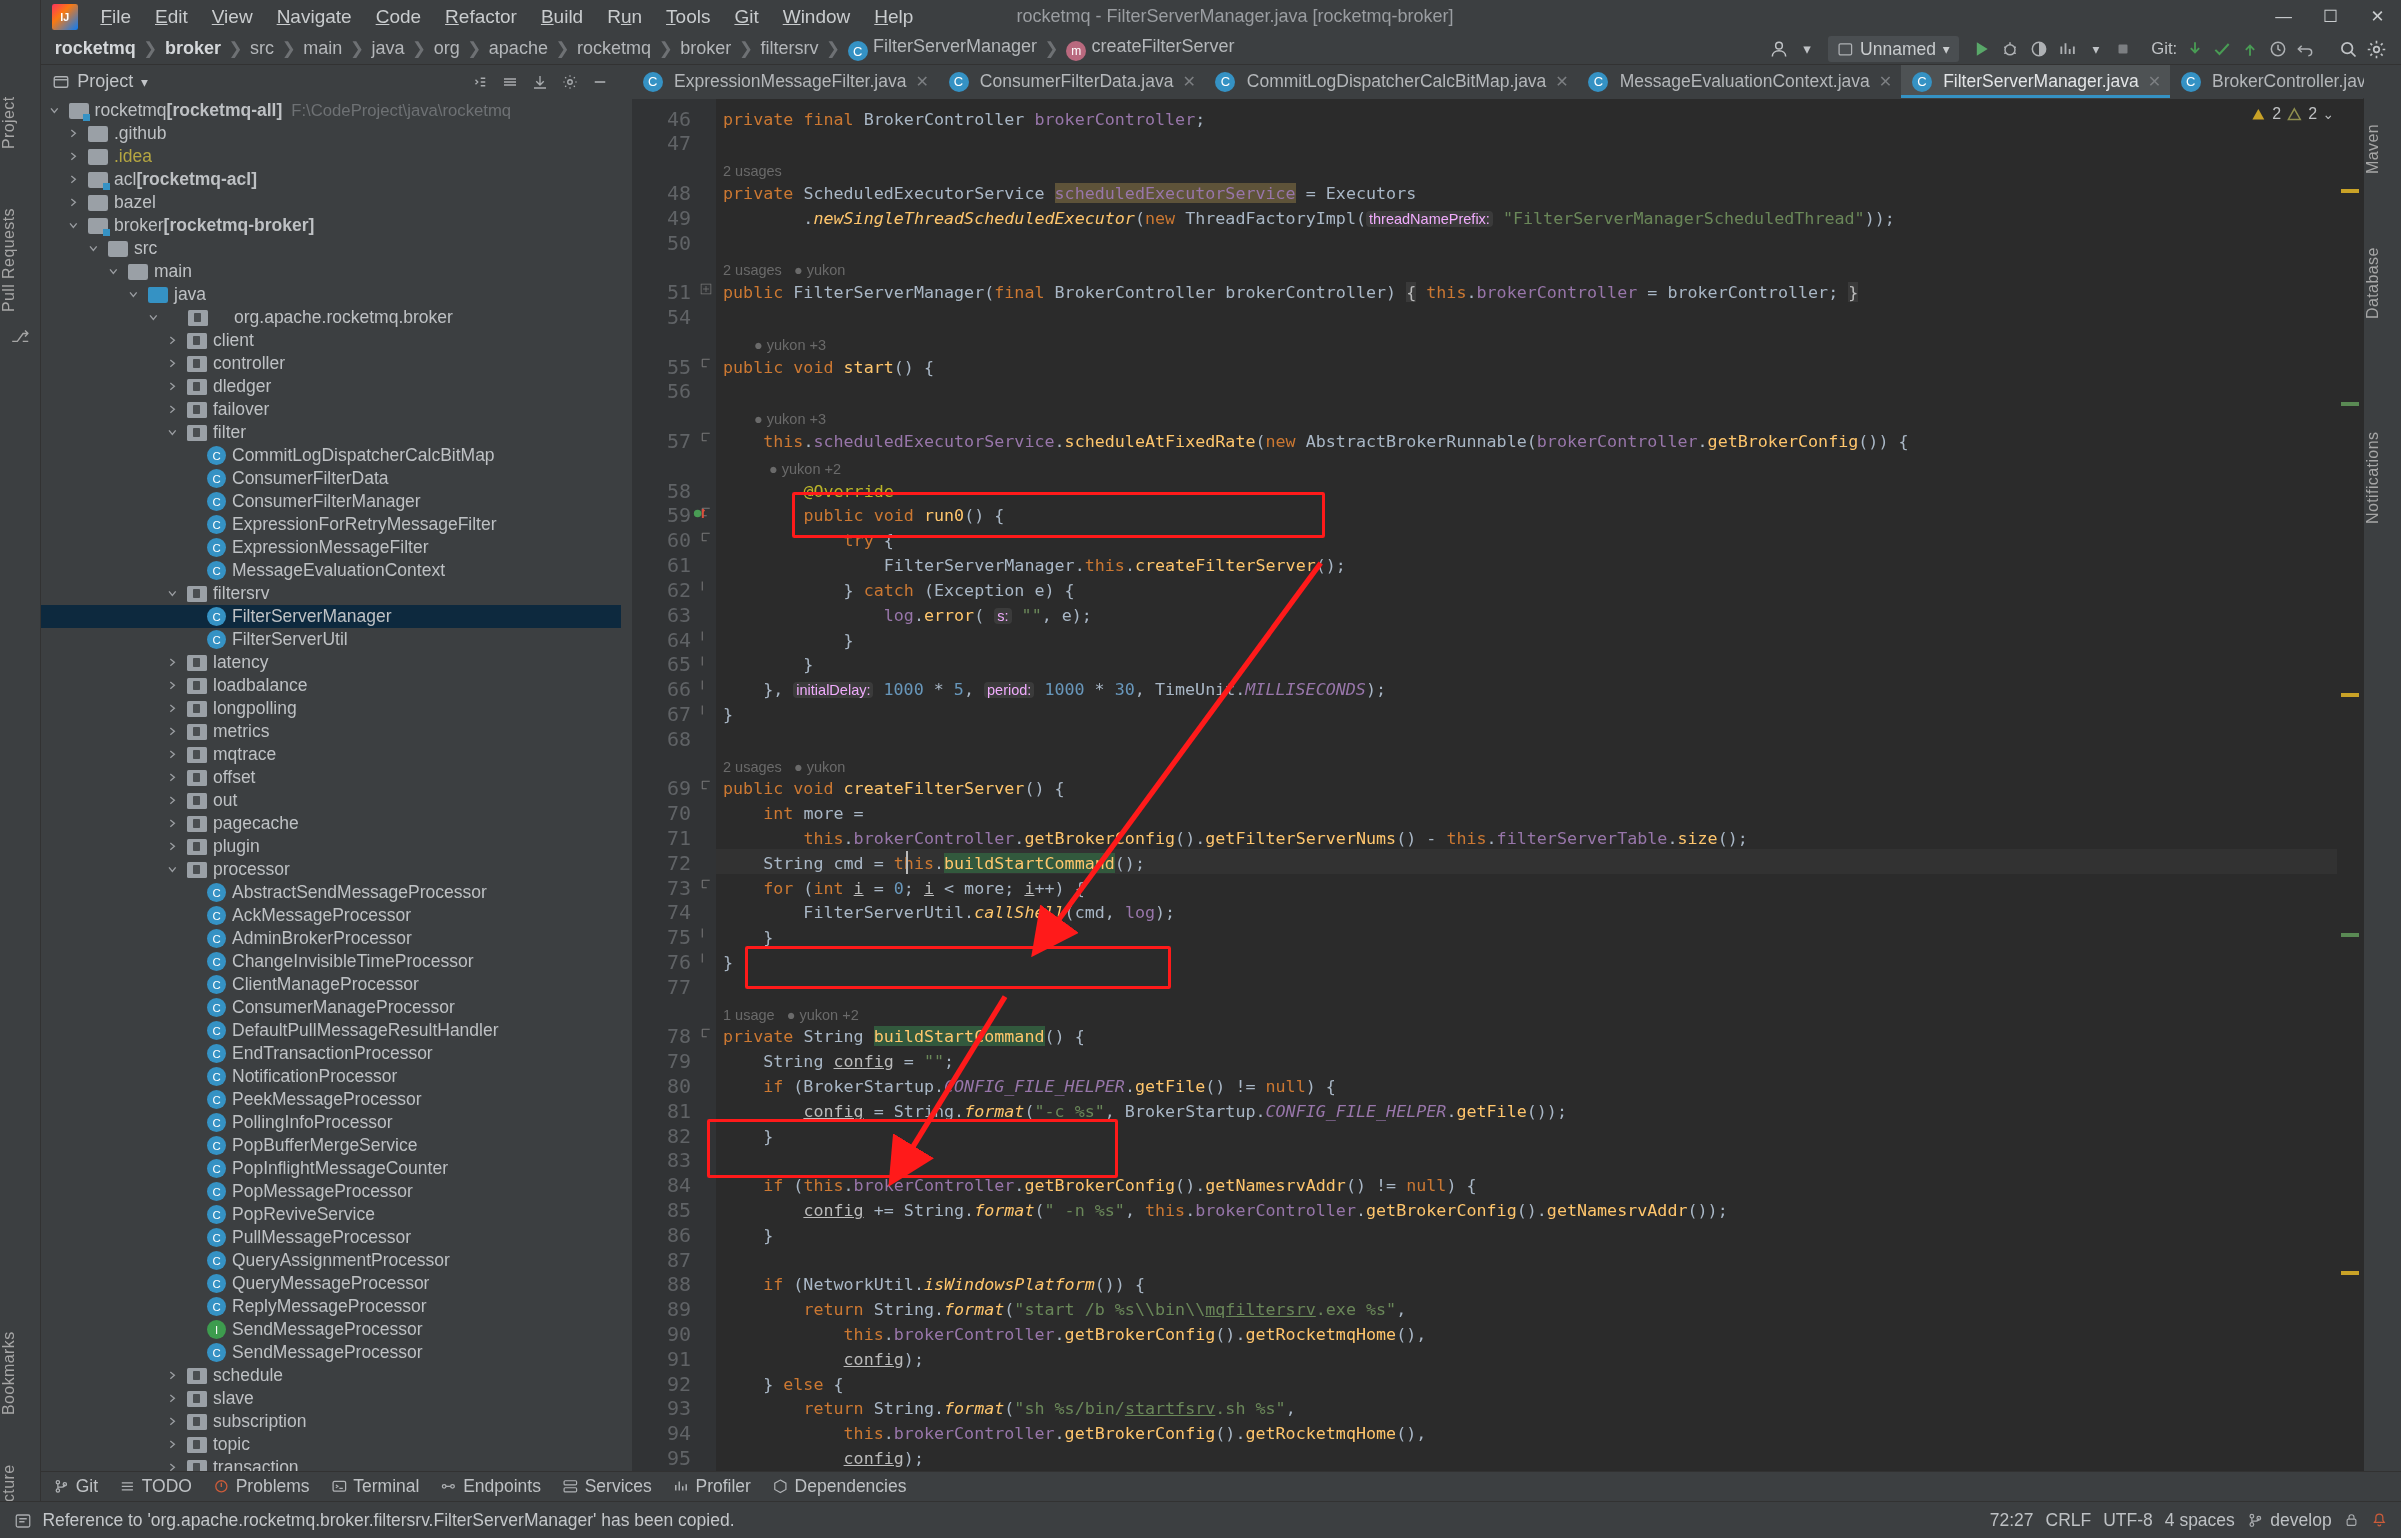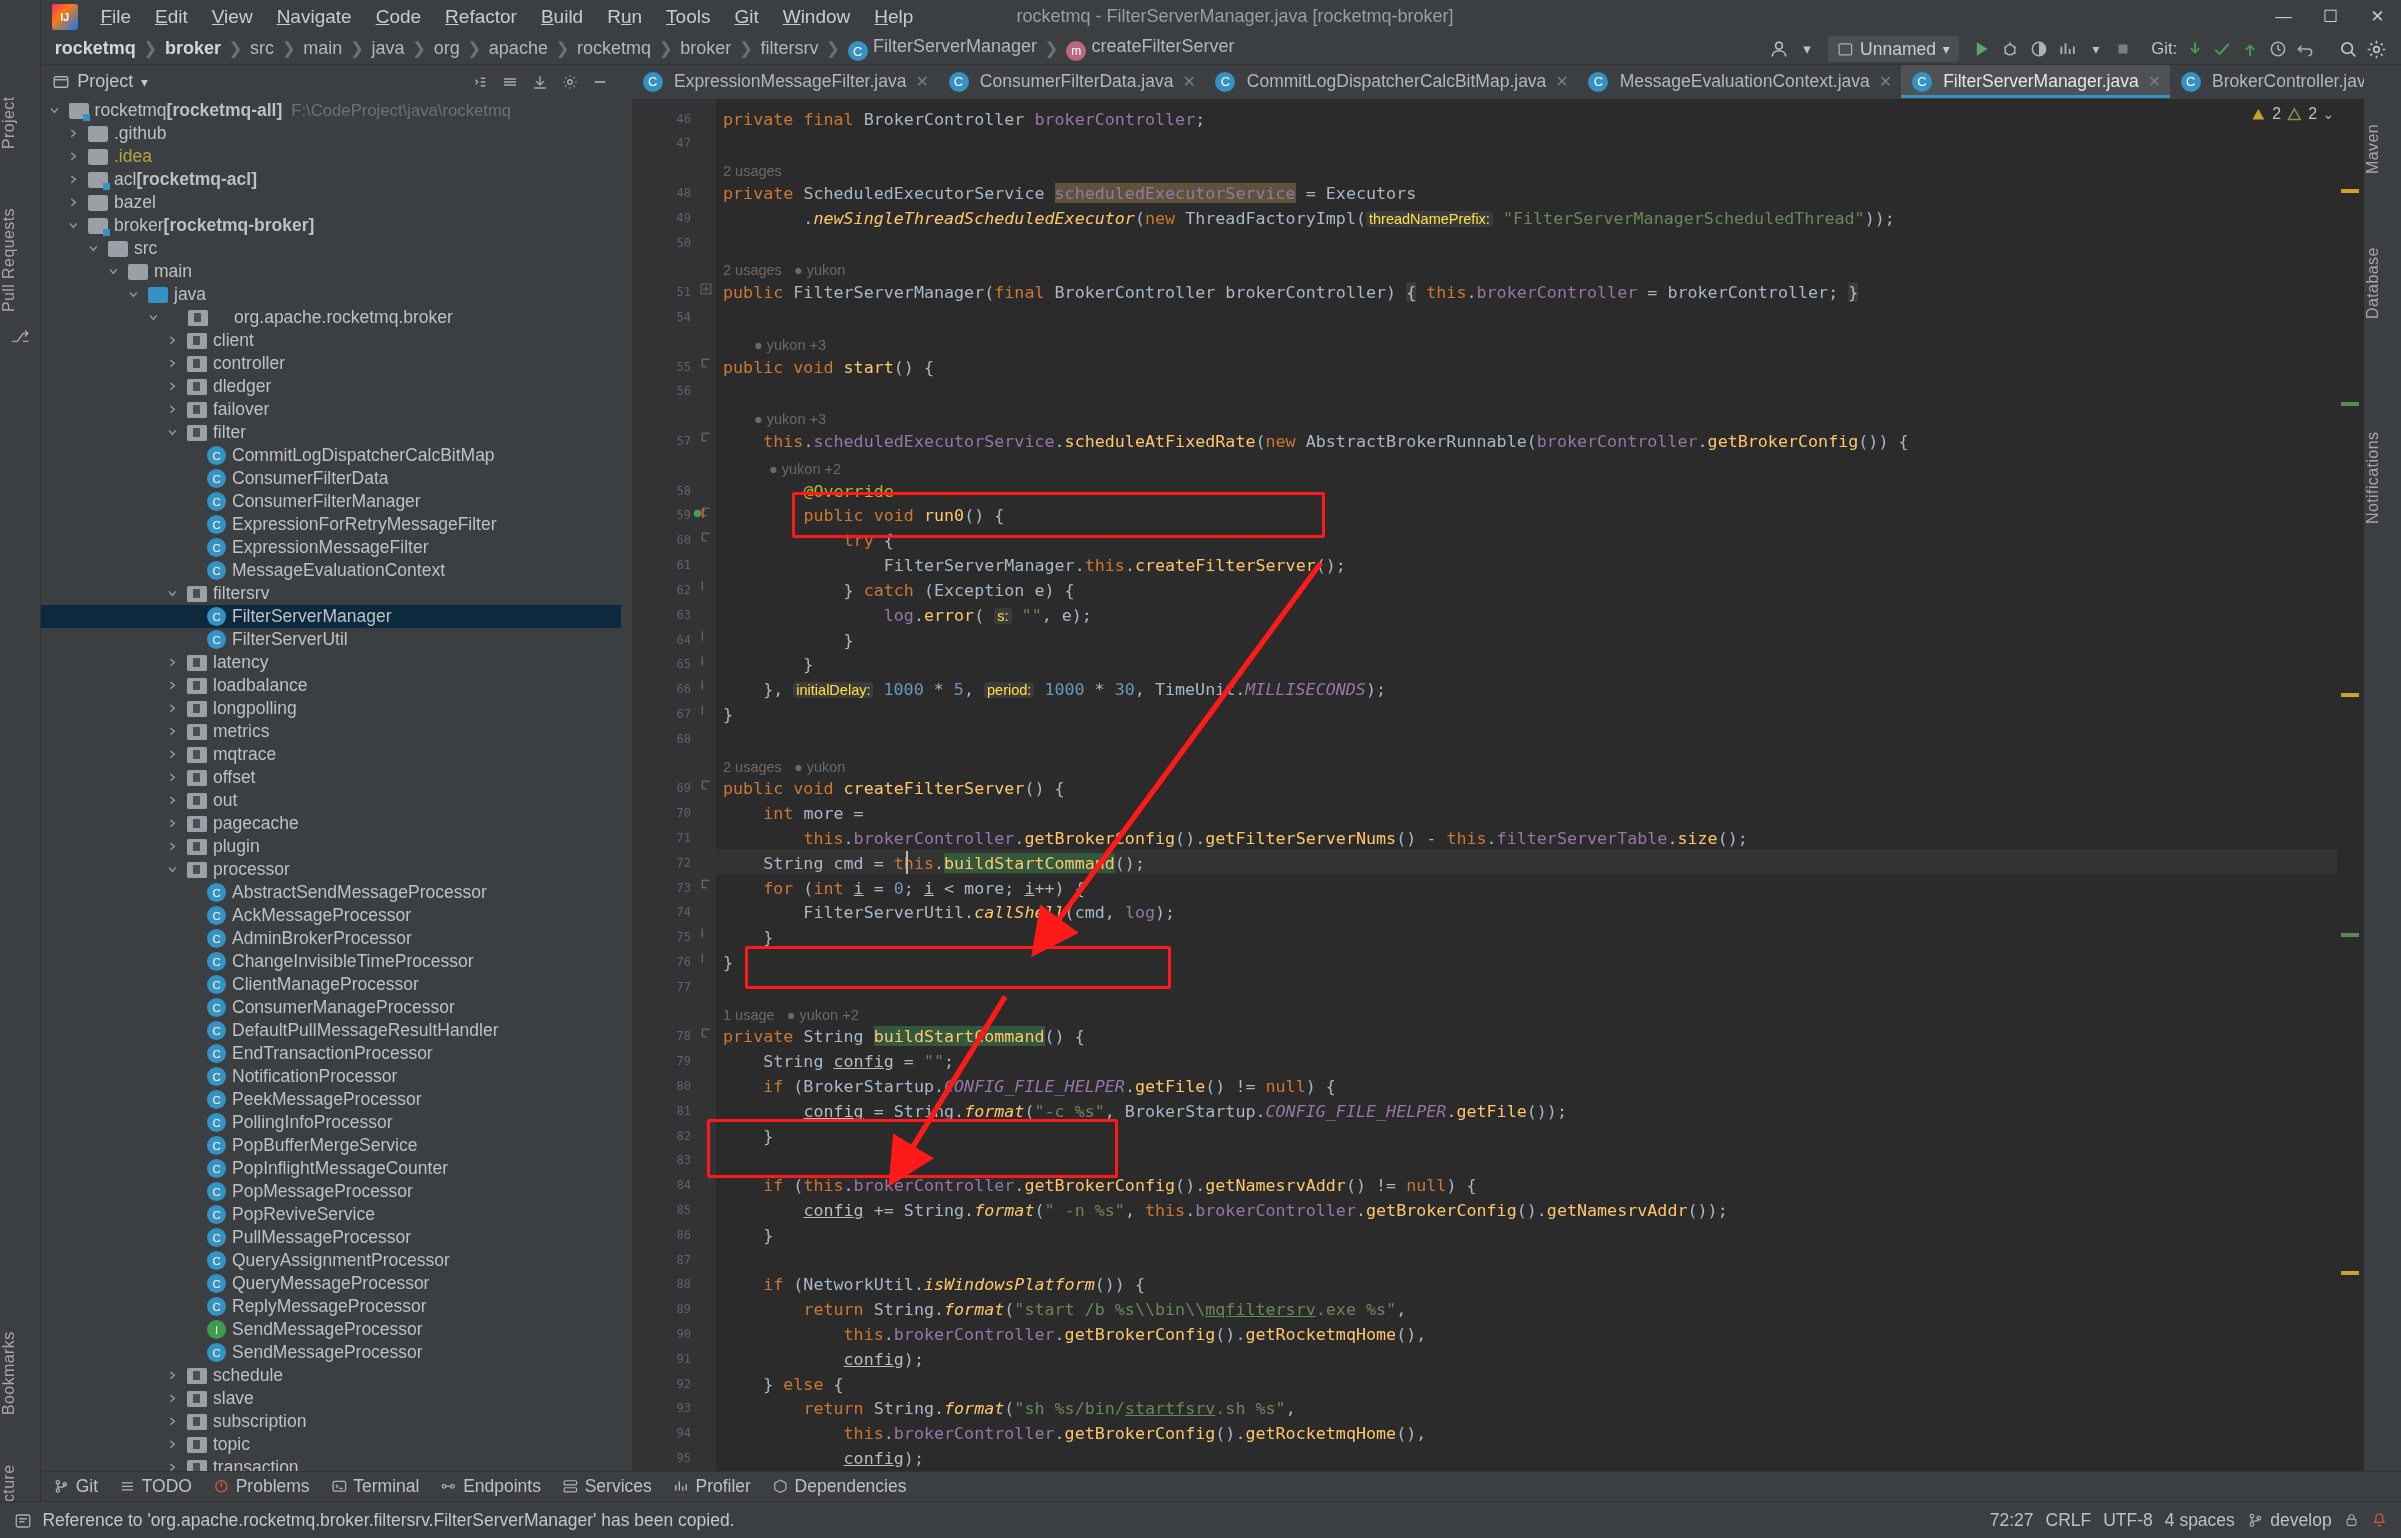--- a/index.html
+++ b/index.html
@@ -97,39 +97,39 @@
                        height:3px; background:#3592c4; }
   .tab .x { color:#7c7f82; font-size:16px; margin-left:3px; }
 
   
   #editor { position:absolute; left:632px; top:99px; width:1732px; height:1386px;
             background:#2b2b2b; overflow:hidden; }
   #gutter { position:absolute; left:0; top:0; width:84px; height:100%; background:#313335; }
   #code { position:absolute; left:0; top:0; width:1732px; height:100%;
           font-family:"DejaVu Sans Mono", monospace; font-size:16.7px; line-height:25px;
           white-space:pre; }
-  .ln { position:absolute; left:0; width:59px; text-align:right; color:#606366; font-size:12px;
+  .ln { position:absolute; left:0; width:59px; text-align:right; color:#606366; font-size:20px;
         font-family:"DejaVu Sans Mono", monospace; }
   .fold { position:absolute; left:68px; width:15px; text-align:center; color:#787878; font-size:13px; }
   .hint { position:absolute; left:761px; color:#6a6a6a; font-size:14.5px;
           font-family:"Liberation Sans",sans-serif; }
   .cline { position:absolute; left:761px; white-space:pre; }
   .curline-bg { position:absolute; left:84px; width:1648px; height:25px; background:#323232; }
 
   
   .kw  { color:#cc7832; }
   .str { color:#6a8759; }
   .num { color:#6897bb; }
   .fld2{ color:#9876aa; }
   .sfld{ color:#9876aa; font-style:italic;text-align:center; }
   .mth { color:#ffc66d; }
   .ann { color:#bbb529; }
   .pln { color:#a9b7c6; }
   .ital{ font-style:italic; }
-  .param-hint { background:#3b3b3b; color:#fde047; font-size:14.5px; padding:0 3px;
+  .param-hint { background:#3b3b3b; color:#f0abfc; font-size:14.5px; padding:0 3px;
                 border-radius:4px; font-family:"Liberation Sans",sans-serif; }
   .hl-ident { background:#5e5339; }
   .hl-green { background:#32593d; }
   .hl-grey  { background:#3a3a3a; }
 
   
   .redbox { position:absolute; border:3.8px solid #ff1a1a; border-radius:2.3px; pointer-events:none; }
   #annot-svg { position:absolute; left:0; top:0; width:1732px; height:1386px; pointer-events:none; }
 
   

